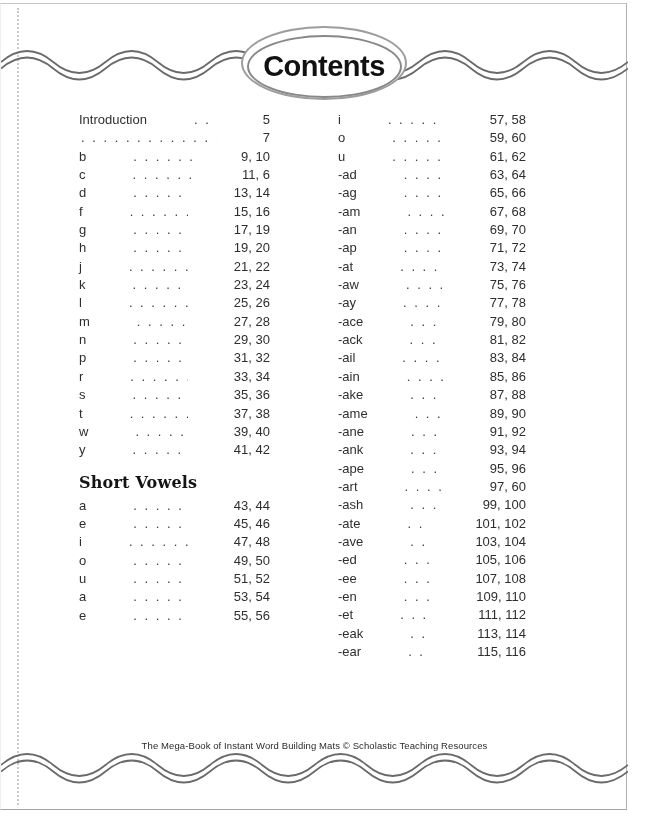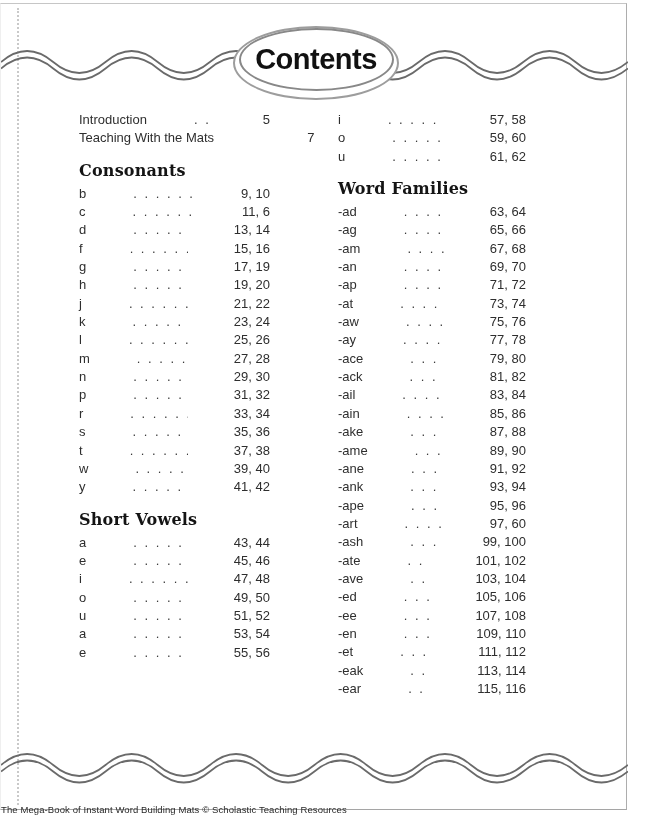--- a/index.html
+++ b/index.html
@@ -6,39 +6,39 @@
   body{width:646px;height:818px;position:relative;overflow:hidden;
        font-family:"Liberation Sans", sans-serif;}
   .page{position:absolute;left:0;top:3px;width:625px;height:805px;background:#fff;
         border-top:1px solid #c6c6c6;border-right:1px solid #adadad;
         border-bottom:1px solid #a5a5a5;border-left:1px solid #efefef;}
   .perf{position:absolute;left:16px;top:4px;bottom:4px;width:0;
         border-left:2px dotted #c9c9c9;}
   .wave{position:absolute;left:0;width:627px;height:56px;z-index:1;}
   .wave-top{top:33px;}
   .wave-bottom{top:736px;}
-  .badge{position:absolute;left:232px;top:22px;width:166px;height:74px;z-index:2;
+  .badge{position:absolute;left:240px;top:22px;width:166px;height:74px;z-index:2;
          background:#fff;border:2px solid #9d9d9d;border-radius:50%;
-         display:flex;align-items:flex-start;justify-content:center;
+         display:flex;align-items:flex-end;justify-content:center;
          box-sizing:border-box;}
   .badge-inner{width:calc(100% - 7px);height:calc(100% - 7px);
          border:2px solid #888;border-radius:50%;background:#fff;
          display:flex;align-items:center;justify-content:center;box-sizing:border-box;}
   .badge-title{font-size:29px;font-weight:700;color:#111;letter-spacing:-0.5px;}
   .col{position:absolute;top:107px;z-index:2;}
   .col-left{left:78px;width:191px;}
   .col-right{left:337px;width:188px;}
   .heading{font-family:"DejaVu Serif", serif;font-weight:700;font-size:16px;
            color:#141414;margin:13px 0 4px 0;line-height:20px;letter-spacing:0.2px;}
   .row{display:flex;align-items:baseline;line-height:18.35px;font-size:13px;color:#2e2e2e;gap:43px;}
   .row .lbl{white-space:nowrap;padding-right:2px;}
   .row .leader{flex:1;overflow:hidden;white-space:nowrap;color:#3c3c3c;
                letter-spacing:2px;margin:0 3px 0 2px;}
   .row .pgs{white-space:nowrap;text-align:right;}
-  .footer{position:absolute;left:0;top:800px;width:627px;text-align:left;
+  .footer{position:absolute;left:0;top:736px;width:627px;text-align:center;
           font-size:9.5px;color:#2a2a2a;z-index:2;letter-spacing:0.1px;}
 </style>
 </head>
 <body>
 
 <div class="page">
 
   <div class="perf"></div>
 
   <div class="wave wave-top">
@@ -55,27 +55,25 @@
   </div>
 
   <div class="col col-left" id="col-left">
       <div>
         <div class="row">
           <span class="lbl">Introduction</span>
           <span class="leader">. . . . . . . . . . . . . . . . . . . . . . . . . . . . . . . . . . . . . . . . </span>
           <span class="pgs">5</span>
         </div>
         <div class="row">
-          <span class="lbl">Teaching With the Mats</span>
           <span class="leader">. . . . . . . . . . . . . . . . . . . . . . . . . . . . . . . . . . . . . . . . </span>
           <span class="pgs">7</span>
         </div>
       </div>
       <div>
-        <div class="heading">Consonants</div>
         <div class="row">
           <span class="lbl">b</span>
           <span class="leader">. . . . . . . . . . . . . . . . . . . . . . . . . . . . . . . . . . . . . . . . </span>
           <span class="pgs">9, 10</span>
         </div>
         <div class="row">
           <span class="lbl">c</span>
           <span class="leader">. . . . . . . . . . . . . . . . . . . . . . . . . . . . . . . . . . . . . . . . </span>
           <span class="pgs">11, 6</span>
         </div>
@@ -208,21 +206,20 @@
           <span class="leader">. . . . . . . . . . . . . . . . . . . . . . . . . . . . . . . . . . . . . . . . </span>
           <span class="pgs">59, 60</span>
         </div>
         <div class="row">
           <span class="lbl">u</span>
           <span class="leader">. . . . . . . . . . . . . . . . . . . . . . . . . . . . . . . . . . . . . . . . </span>
           <span class="pgs">61, 62</span>
         </div>
       </div>
       <div>
-        <div class="heading">Word Families</div>
         <div class="row">
           <span class="lbl">-ad</span>
           <span class="leader">. . . . . . . . . . . . . . . . . . . . . . . . . . . . . . . . . . . . . . . . </span>
           <span class="pgs">63, 64</span>
         </div>
         <div class="row">
           <span class="lbl">-ag</span>
           <span class="leader">. . . . . . . . . . . . . . . . . . . . . . . . . . . . . . . . . . . . . . . . </span>
           <span class="pgs">65, 66</span>
         </div>

